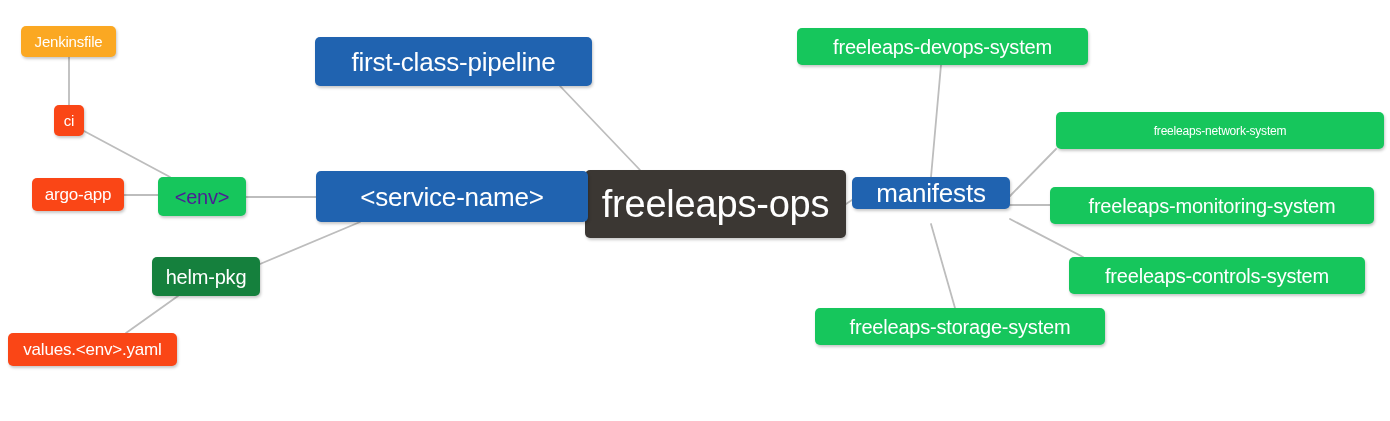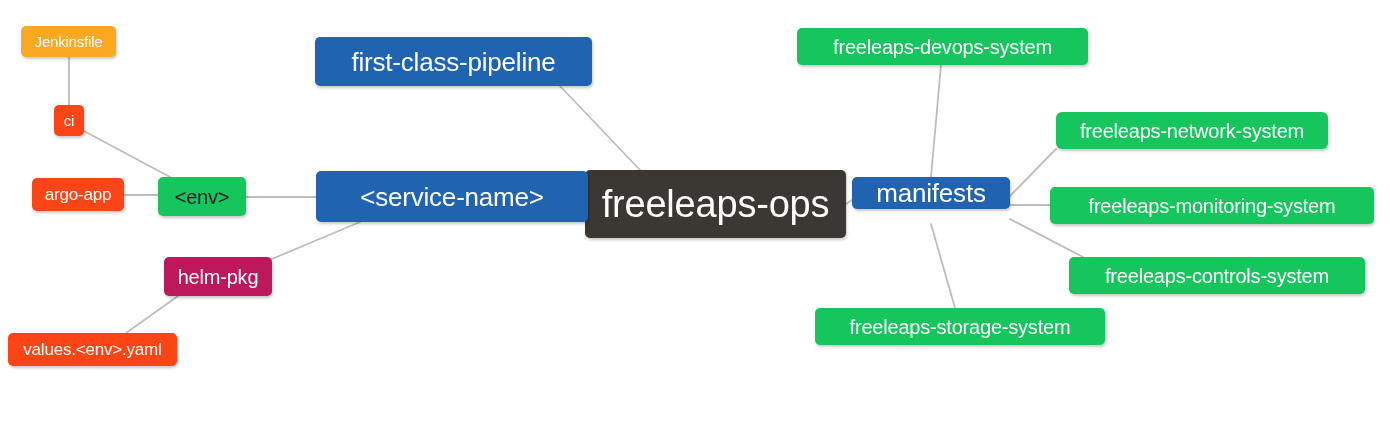--- a/index.html
+++ b/index.html
@@ -59,25 +59,25 @@
       <line x1="1010" y1="196" x2="1056" y2="149" stroke="#bdbdbd" stroke-width="1.8" stroke-linecap="round"></line>
       <line x1="1010" y1="205" x2="1050" y2="205" stroke="#bdbdbd" stroke-width="1.8" stroke-linecap="round"></line>
       <line x1="1010" y1="219" x2="1083" y2="257" stroke="#bdbdbd" stroke-width="1.8" stroke-linecap="round"></line>
       <line x1="931" y1="224" x2="955" y2="308" stroke="#bdbdbd" stroke-width="1.8" stroke-linecap="round"></line>
     </svg>
   <div id="node-layer">
       <div class="node" style="left: 585px; top: 170px; width: 261px; height: 68px; background: rgb(59, 55, 51); color: rgb(255, 255, 255); font-size: 38px;">freeleaps-ops</div>
       <div class="node" style="left: 316px; top: 171px; width: 272px; height: 51px; background: rgb(32, 99, 176); color: rgb(255, 255, 255); font-size: 26px;">&lt;service-name&gt;</div>
       <div class="node" style="left: 852px; top: 177px; width: 158px; height: 32px; background: rgb(32, 99, 176); color: rgb(255, 255, 255); font-size: 26px;">manifests</div>
       <div class="node" style="left: 315px; top: 37px; width: 277px; height: 49px; background: rgb(32, 99, 176); color: rgb(255, 255, 255); font-size: 26px;">first-class-pipeline</div>
-      <div class="node" style="left: 158px; top: 177px; width: 88px; height: 39px; background: rgb(22, 198, 92); color: #0f172a; font-size: 20px;">&lt;env&gt;</div>
-      <div class="node" style="left: 164px; top: 257px; width: 108px; height: 39px; background: #be185d; color: rgb(255, 255, 255); font-size: 20px;">helm-pkg</div>
+      <div class="node" style="left: 158px; top: 177px; width: 88px; height: 39px; background: rgb(22, 198, 92); color: #4c1d95; font-size: 20px;">&lt;env&gt;</div>
+      <div class="node" style="left: 152px; top: 257px; width: 108px; height: 39px; background: #15803d; color: rgb(255, 255, 255); font-size: 20px;">helm-pkg</div>
       <div class="node" style="left: 54px; top: 105px; width: 30px; height: 31px; background: rgb(250, 70, 22); color: rgb(255, 255, 255); font-size: 15px;">ci</div>
       <div class="node" style="left: 21px; top: 26px; width: 95px; height: 31px; background: rgb(251, 168, 34); color: rgb(255, 255, 255); font-size: 15px;">Jenkinsfile</div>
       <div class="node" style="left: 32px; top: 178px; width: 92px; height: 33px; background: rgb(250, 70, 22); color: rgb(255, 255, 255); font-size: 17px;">argo-app</div>
       <div class="node" style="left: 8px; top: 333px; width: 169px; height: 33px; background: rgb(250, 70, 22); color: rgb(255, 255, 255); font-size: 17px;">values.&lt;env&gt;.yaml</div>
       <div class="node" style="left: 797px; top: 28px; width: 291px; height: 37px; background: rgb(22, 198, 92); color: rgb(255, 255, 255); font-size: 20px;">freeleaps-devops-system</div>
-      <div class="node" style="left: 1056px; top: 112px; width: 272px; height: 37px; background: rgb(22, 198, 92); color: rgb(255, 255, 255); font-size: 20px; border-radius: 6px;">freeleaps-network-system</div>
+      <div class="node" style="left: 1056px; top: 112px; width: 328px; height: 37px; background: rgb(22, 198, 92); color: rgb(255, 255, 255); font-size: 12px;">freeleaps-network-system</div>
       <div class="node" style="left: 1050px; top: 187px; width: 324px; height: 37px; background: rgb(22, 198, 92); color: rgb(255, 255, 255); font-size: 20px;">freeleaps-monitoring-system</div>
       <div class="node" style="left: 1069px; top: 257px; width: 296px; height: 37px; background: rgb(22, 198, 92); color: rgb(255, 255, 255); font-size: 20px;">freeleaps-controls-system</div>
       <div class="node" style="left: 815px; top: 308px; width: 290px; height: 37px; background: rgb(22, 198, 92); color: rgb(255, 255, 255); font-size: 20px;">freeleaps-storage-system</div>
     </div>
 </div>
 
 </body></html>

